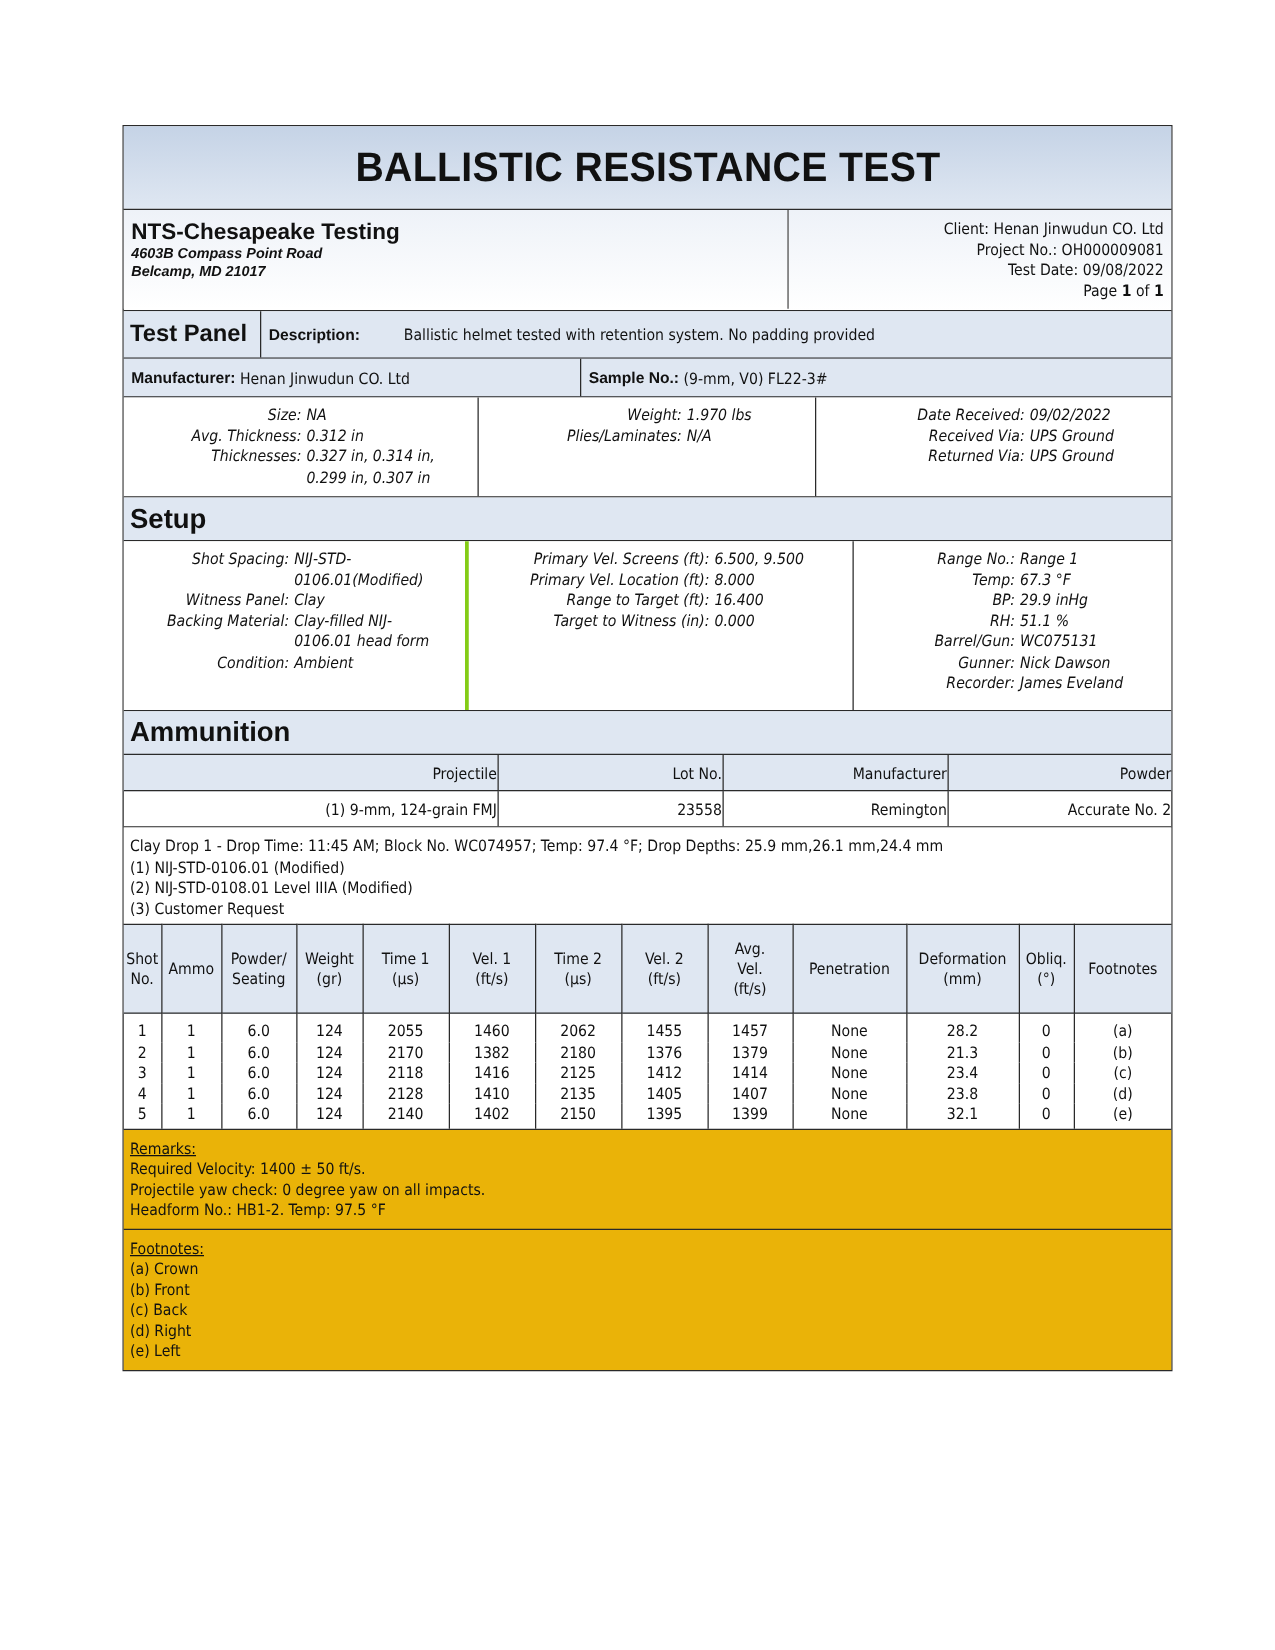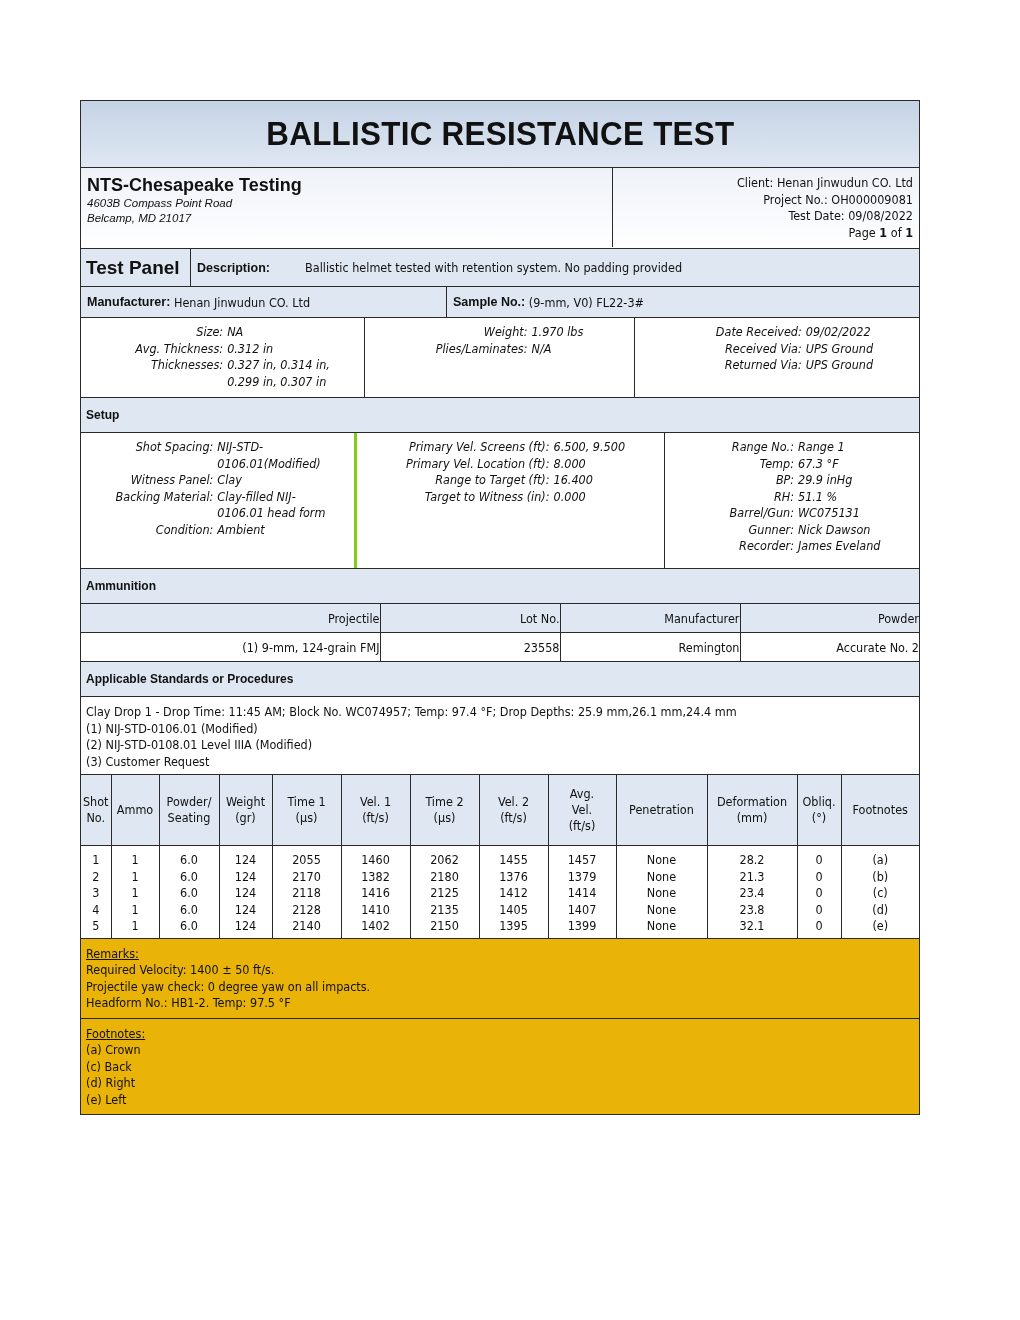--- a/index.html
+++ b/index.html
@@ -1,37 +1,37 @@
 <!DOCTYPE html>
 <html><head>
 <meta charset="utf-8">
 <style>
   html, body { margin:0; padding:0; background:#ffffff; }
   body { width:1020px; height:1320px; position:relative; font-family:"DejaVu Sans Condensed","DejaVu Sans", sans-serif; color:#111; }
-  .sheet { position:absolute; left:80px; top:100px; width:840px; border:1px solid #2a2a2a; box-sizing:border-box; }
+  .sheet { position:absolute; left:98px; top:100px; width:840px; border:1px solid #2a2a2a; box-sizing:border-box; }
   .row { display:flex; border-bottom:1px solid #2a2a2a; box-sizing:border-box; }
   .title-band { height:66px; background:linear-gradient(#c5d3e6, #dfe7f2); display:flex; align-items:center; justify-content:center; border-bottom:1px solid #2a2a2a; }
   .title-band h1 { margin:0; font-family:"Liberation Sans", sans-serif; font-weight:bold; font-size:33px; letter-spacing:0.3px; transform:scaleX(0.95); color:#111; }
   .hdr-left { width:532px; border-right:1px solid #2a2a2a; padding:7px 6px; box-sizing:border-box; background:linear-gradient(#eef2f8,#ffffff); height:79px; }
   .hdr-left .co { font-family:"Liberation Sans", sans-serif; font-weight:bold; font-size:18px; }
-  .hdr-left .addr { font-family:"Liberation Sans", sans-serif; font-style:italic; font-size:11.5px; line-height:15px; }
+  .hdr-left .addr { font-family:"Liberation Sans", sans-serif; font-style:italic; font-size:11.5px; line-height:15px;font-weight:bold; }
   .hdr-right { flex:1; padding:7px 6px; text-align:right; font-size:12.5px; line-height:16.5px; background:linear-gradient(#eef2f8,#ffffff); }
   .band { background:#dfe7f2; }
   .tp-title { width:110px; border-right:1px solid #2a2a2a; font-family:"Liberation Sans", sans-serif; font-size:19px; font-weight:bold; padding:6px 5px; box-sizing:border-box; height:37px; display:flex; align-items:center; }
   .tp-desc { flex:1; padding:0 6px; font-size:12.5px; display:flex; align-items:center;gap:14px; }
   b.lbl { font-family:"Liberation Sans", sans-serif; font-weight:bold; font-size:12.5px; }
   .mfr-row { height:31px; }
   .mfr-row > div { display:flex; align-items:center; padding:0 6px; font-size:12.5px; }
   .mfr-left { width:366px; border-right:1px solid #2a2a2a; box-sizing:border-box; }
   .three { height:80px; background:#fff; }
   .three > div { box-sizing:border-box; font-size:12.5px; line-height:16.5px; padding-top:6px; }
   .kv { display:grid; grid-template-columns:auto auto; column-gap:4px;font-style:italic; }
   .kv .k { text-align:right; white-space:nowrap; }
   .kv .v { text-align:left; }
-  .sec-title { height:35px; display:flex; align-items:center; padding:0 5px; font-family:"Liberation Sans", sans-serif; font-weight:bold; font-size:12px; background:#dfe7f2; }
+  .sec-title { height:35px; display:flex; align-items:center; padding:0 5px; font-family:"Liberation Sans", sans-serif; font-weight:bold; font-size:22px; background:#dfe7f2; }
   .setup { height:136px; background:#fff; }
   .setup > div { box-sizing:border-box; font-size:12.5px; line-height:16.5px; padding-top:6px; }
   .ammo-tbl { width:100%; border-collapse:collapse; font-size:12.5px; }
   .ammo-tbl td { border-right:1px solid #2a2a2a; text-align:right; height:28px; padding:0; }
   .ammo-tbl td:last-child { border-right:none; }
   .ammo-tbl tr.h td { background:#dfe7f2; border-bottom:1px solid #2a2a2a; }
   .stds { padding:7px 5px 4px; font-size:12.5px; line-height:16.5px; background:#fff; }
   .shots { width:100%; border-collapse:collapse; font-size:12.5px; }
   .shots th { background:#dfe7f2; font-weight:normal; border-right:1px solid #2a2a2a; border-bottom:1px solid #2a2a2a; border-top:1px solid #2a2a2a; height:70px; line-height:16px; padding:0 1px; }
   .shots td { border-right:1px solid #2a2a2a; text-align:center; height:16.6px; line-height:16.6px; padding:0; }
@@ -183,21 +183,20 @@
       <tr>
         <td>(1) 9-mm, 124-grain FMJ</td>
         <td>23558</td>
         <td>Remington</td>
         <td>Accurate No. 2</td>
       </tr>
     </tbody>
       </table>
   </div>
 
-  <div class="row sec-title">Applicable Standards or Procedures</div>
 
   <div class="stds">
     <div>Clay Drop 1 - Drop Time: 11:45 AM; Block No. WC074957; Temp: 97.4 °F; Drop Depths: 25.9 mm,26.1 mm,24.4 mm</div>
     <div>(1) NIJ-STD-0106.01 (Modified)</div>
     <div>(2) NIJ-STD-0108.01 Level IIIA (Modified)</div>
     <div>(3) Customer Request</div>
   </div>
 
   <div style="border-bottom:1px solid #2a2a2a;">
     <table class="shots" id="shots-table">
@@ -368,18 +367,19 @@
   <div class="block" style="border-bottom:1px solid #2a2a2a;">
     <div class="ul">Remarks:</div>
     <div>Required Velocity: 1400 ± 50 ft/s.</div>
     <div>Projectile yaw check: 0 degree yaw on all impacts.</div>
     <div>Headform No.: HB1-2. Temp: 97.5 °F</div>
   </div>
 
   <div class="block">
     <div class="ul">Footnotes:</div>
     <div>(a) Crown</div>
+    <div>(b) Front</div>
     <div>(c) Back</div>
     <div>(d) Right</div>
     <div>(e) Left</div>
   </div>
 
 </div>
 
 </body></html>

